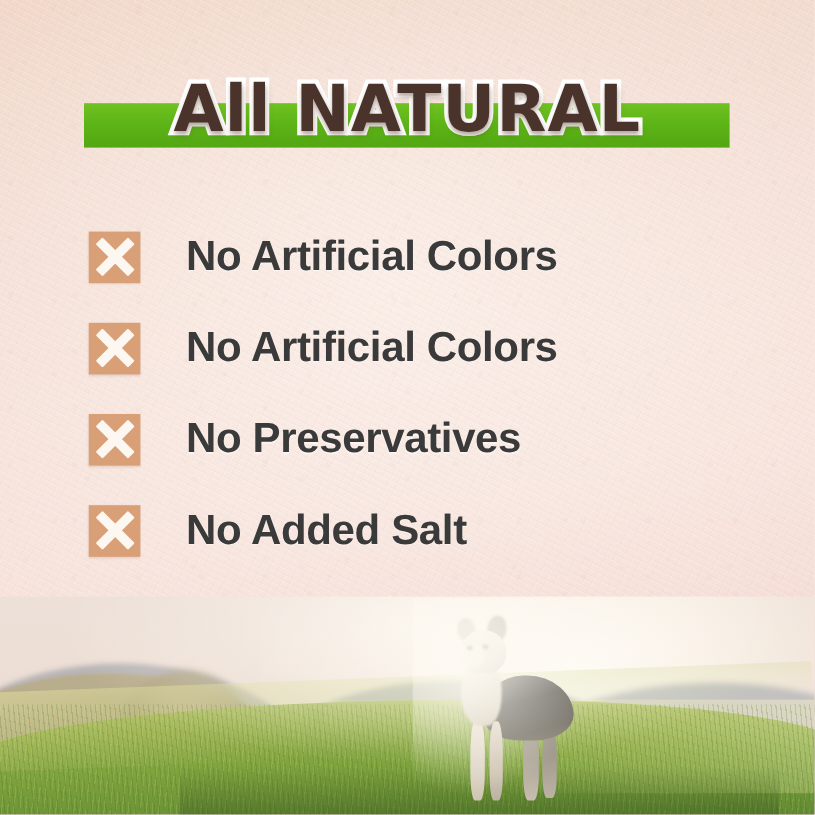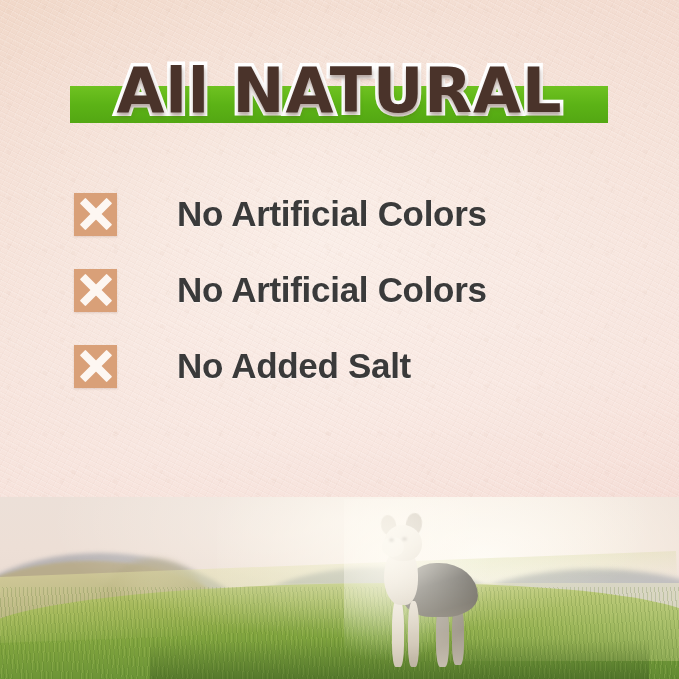--- a/index.html
+++ b/index.html
@@ -82,21 +82,21 @@
     width: 538px;
     height: 37px;
     background: linear-gradient(180deg, #6fc221 0%, #5cb316 50%, #53a713 100%);
   }
   .headline {
     position: absolute;
     left: 0;
     right: 0;
     top: 0;
     text-align: center;
-    font-size: 62px;
+    font-size: 54px;
     line-height: 78px;
     font-weight: bold;
     letter-spacing: 1px;
     color: #4a332a;
     -webkit-text-stroke: 7px #ffffff;
     paint-order: stroke fill;
     text-shadow:
       0 3px 3px rgba(90,60,45,0.30),
       2px 4px 5px rgba(90,60,45,0.20);
     white-space: nowrap;
@@ -133,21 +133,21 @@
     height: 38px;
     margin-left: -4px;
     margin-top: -19px;
     background: #fdf7f2;
     border-radius: 1px;
   }
   .xbox::before { transform: rotate(45deg); }
   .xbox::after  { transform: rotate(-45deg); }
 
   .item-label {
-    margin-left: 60px;
+    margin-left: 38px;
     font-size: 35px;
     font-weight: bold;
     color: #3a3a3a;
     letter-spacing: -0.3px;
     text-shadow: 0 1px 1px rgba(255,255,255,0.55);
     white-space: nowrap;
     font-family: "Liberation Sans", sans-serif;
   }
 
   
@@ -409,20 +409,24 @@
     <div class="list-item">
       <div class="xbox"></div>
       <div class="item-label">No Artificial Colors</div>
     </div>
 
     <div class="list-item">
       <div class="xbox"></div>
       <div class="item-label">No Artificial Colors</div>
     </div>
 
+    <div class="list-item">
+      <div class="xbox"></div>
+      <div class="item-label">No Preservatives</div>
+    </div>
 
     <div class="list-item">
       <div class="xbox"></div>
       <div class="item-label">No Added Salt</div>
     </div>
 
   </div>
 
   <div class="photo">
     <div class="ph-sky"></div>

